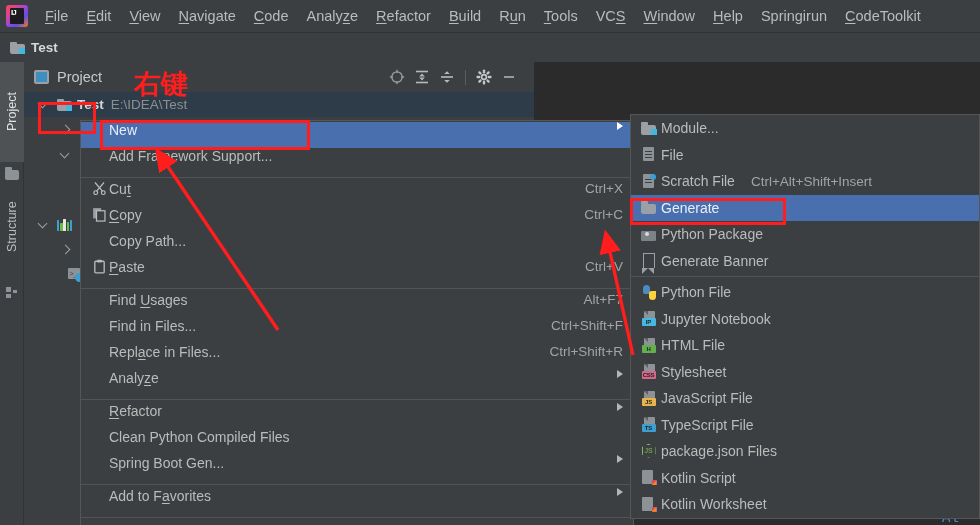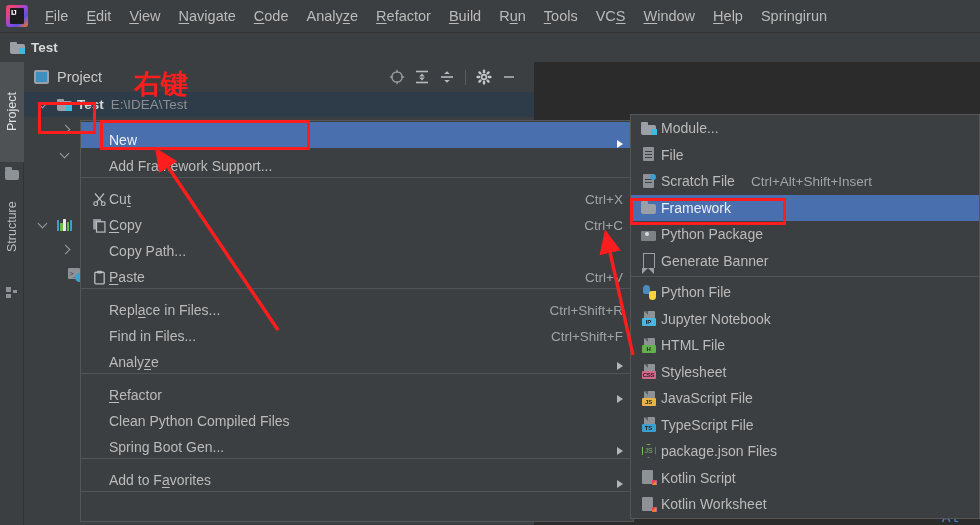--- a/index.html
+++ b/index.html
@@ -152,21 +152,21 @@
     font-size: 14px;
   }
 
   
   .ctxmenu {
     position: absolute; left: 80px; top: 120px; width: 554px;
     background: #3c3f41; border: 1px solid #565656;
     padding: 1px 0 0 0; z-index: 30;
   }
   .mi {
-    position: relative; height: 26px; display: flex; align-items: flex-end;
+    position: relative; height: 26px; display: flex; align-items: flex-start;
     padding-left: 8px; padding-right: 10px;
   }
   .mi.hl { background: #4a6fae; }
   .mi-ico { width: 20px; flex: none; display: flex; align-items: center; justify-content: center; }
   .mi-label { color: #bbbbbb; font-size: 14px; flex: 1; white-space: nowrap; }
   .mi.hl .mi-label { color: #e9eef5; }
   .mi-short { color: #a1a4a6; font-size: 13.5px; white-space: nowrap; }
   .mi-arrow {
     width: 0; height: 0; margin-left: 8px;
     border-left: 6px solid #b5b5b5; border-top: 4.5px solid transparent; border-bottom: 4.5px solid transparent;
@@ -269,20 +269,21 @@
         <div class="menubar-item"><u>C</u>ode</div>
         <div class="menubar-item">Analy<u>z</u>e</div>
         <div class="menubar-item"><u>R</u>efactor</div>
         <div class="menubar-item"><u>B</u>uild</div>
         <div class="menubar-item">R<u>u</u>n</div>
         <div class="menubar-item"><u>T</u>ools</div>
         <div class="menubar-item">VC<u>S</u></div>
         <div class="menubar-item"><u>W</u>indow</div>
         <div class="menubar-item"><u>H</u>elp</div>
         <div class="menubar-item">Springirun</div>
+        <div class="menubar-item"><u>C</u>odeToolkit</div>
       </div>
   </div>
 
   <div class="navbar">
     <div class="folder-ico">
       <div class="tab"></div>
         <div class="body"></div>
         <div class="badge"></div>
     </div>
     <div class="crumb-label">Test</div>
@@ -453,27 +454,32 @@
             <rect x="3" y="2.4" width="10" height="12.4" rx="1" fill="none" stroke="#b9bdc0" stroke-width="1.4"></rect>
             <rect x="5.6" y="0.8" width="4.8" height="3" rx="0.6" fill="#b9bdc0"></rect>
           </svg>
         </div>
         <div class="mi-label"><u>P</u>aste</div>
         <div class="mi-short">Ctrl+V</div>
       </div>
       <div class="mi-sep"></div>
       <div class="mi">
         <div class="mi-ico"></div>
+        <div class="mi-label">Find <u>U</u>sages</div>
+        <div class="mi-short">Alt+F7</div>
+      </div>
+      <div class="mi">
+        <div class="mi-ico"></div>
+        <div class="mi-label">Find in Files...</div>
+        <div class="mi-short">Ctrl+Shift+F</div>
+      </div>
+      <div class="mi">
+        <div class="mi-ico"></div>
         <div class="mi-label">Repl<u>a</u>ce in Files...</div>
         <div class="mi-short">Ctrl+Shift+R</div>
-      </div>
-      <div class="mi">
-        <div class="mi-ico"></div>
-        <div class="mi-label">Find in Files...</div>
-        <div class="mi-short">Ctrl+Shift+F</div>
       </div>
       <div class="mi">
         <div class="mi-ico"></div>
         <div class="mi-label">Analy<u>z</u>e</div>
         <div class="mi-arrow"></div>
       </div>
       <div class="mi-sep"></div>
       <div class="mi">
         <div class="mi-ico"></div>
         <div class="mi-label"><u>R</u>efactor</div>
@@ -534,21 +540,21 @@
         <div class="si-label">Scratch File</div>
         <div class="si-short">Ctrl+Alt+Shift+Insert</div>
       </div>
       <div class="si hl">
         <div class="si-ico">
           <div class="dir-ico">
             <div class="t"></div>
             <div class="b"></div>
           </div>
         </div>
-        <div class="si-label">Framework</div>
+        <div class="si-label">Generate</div>
       </div>
       <div class="si">
         <div class="si-ico">
           <div class="pkg-ico">
             <div class="b"></div>
             <div class="d"></div>
           </div>
         </div>
         <div class="si-label">Python Package</div>
       </div>

